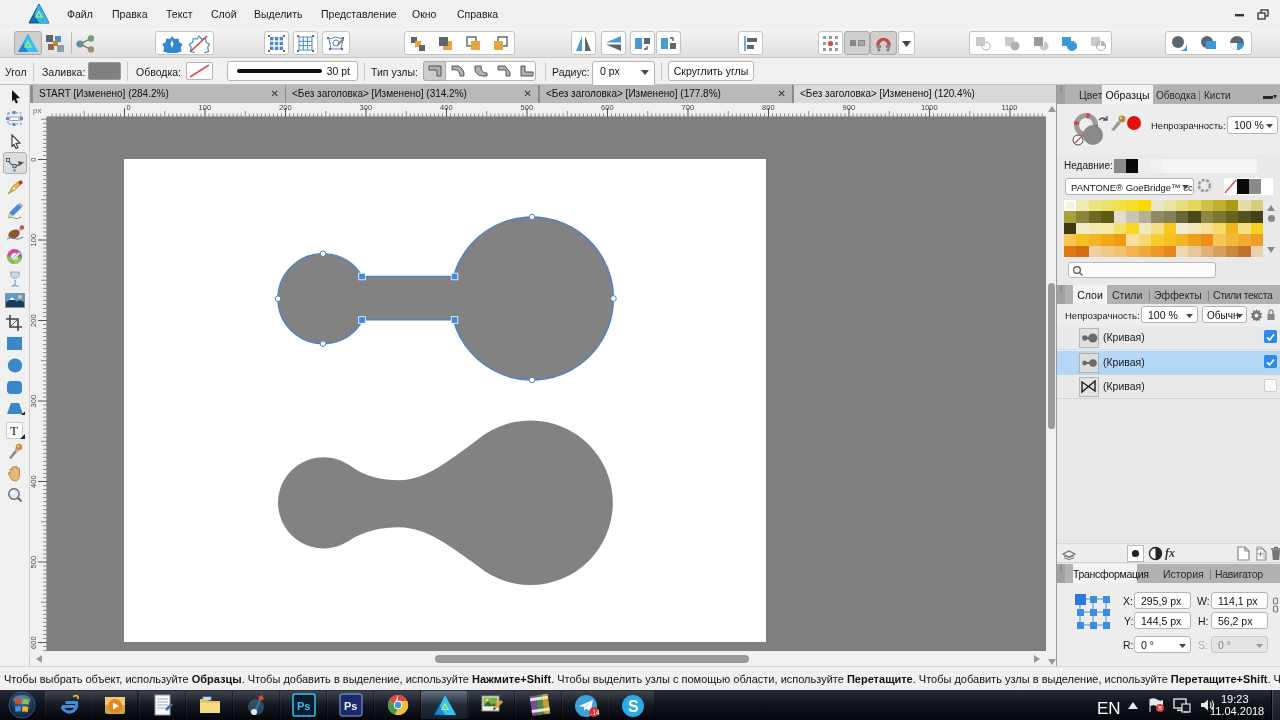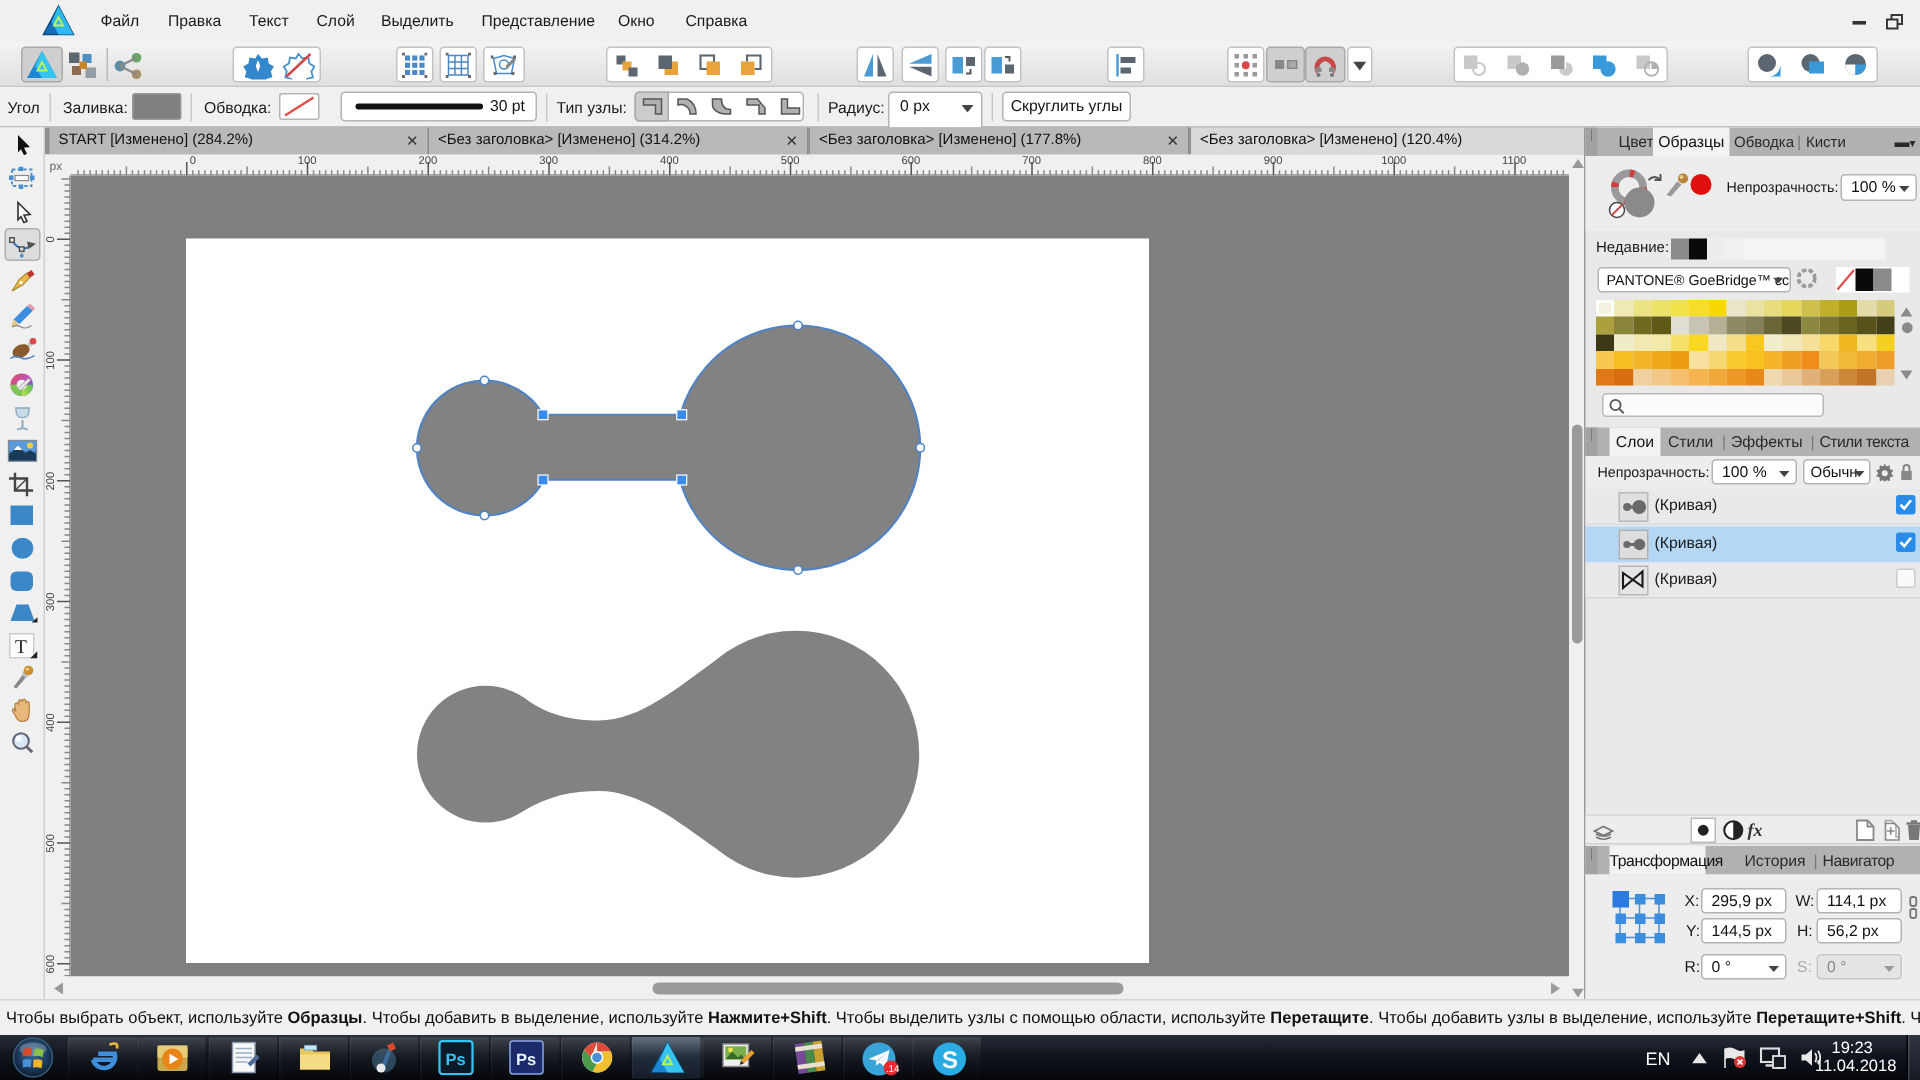--- a/index.html
+++ b/index.html
@@ -1340,21 +1340,21 @@
             <text x="16.6" y="21.8" font-size="6.5" fill="#fff" font-family="Liberation Sans">.14</text>
           </svg></div>
       </div>
       <div class="tbicon" style="left:608px;background:linear-gradient(rgba(255,255,255,0.12),rgba(255,255,255,0.03) 50%,rgba(0,0,0,0.1));border-radius:2px;">
         <div style="position:absolute;left:11px;top:2px;width:24px;height:24px"><svg width="26" height="26" viewBox="0 0 26 26">
             <circle cx="13" cy="13" r="11" fill="#2aabe4"></circle>
             <text x="8" y="19" font-size="16" font-weight="bold" fill="#fff" font-family="Liberation Sans">S</text>
           </svg></div>
       </div>
     </div>
- <span class="abs" style="left:1097px;top:9px;color:#fff;font-size:12px">EN</span>
+ <span class="abs" style="left:1097px;top:9px;color:#fff;font-size:17px">EN</span>
  <svg class="abs" style="left:1128px;top:12px" width="10" height="7" viewBox="0 0 10 7">
       <polygon points="0,7 10,7 5,0" fill="#e8e8e8"></polygon>
     </svg>
  <svg class="abs" style="left:1148px;top:7px" width="17" height="16" viewBox="0 0 17 16">
       <path d="M2 2 L2 15" stroke="#ccc" stroke-width="1.2"></path>
       <path d="M2 2 Q6 0.5 9 2.5 Q12 4.5 15 3 L15 10 Q12 11.5 9 9.5 Q6 7.5 2 9 Z" fill="#e8e8e8"></path>
       <circle cx="12" cy="11" r="4" fill="#d83838"></circle>
       <path d="M10.4 9.4 L13.6 12.6 M13.6 9.4 L10.4 12.6" stroke="#fff" stroke-width="1.1"></path>
     </svg>
  <svg class="abs" style="left:1173px;top:8px" width="18" height="15" viewBox="0 0 18 15">

